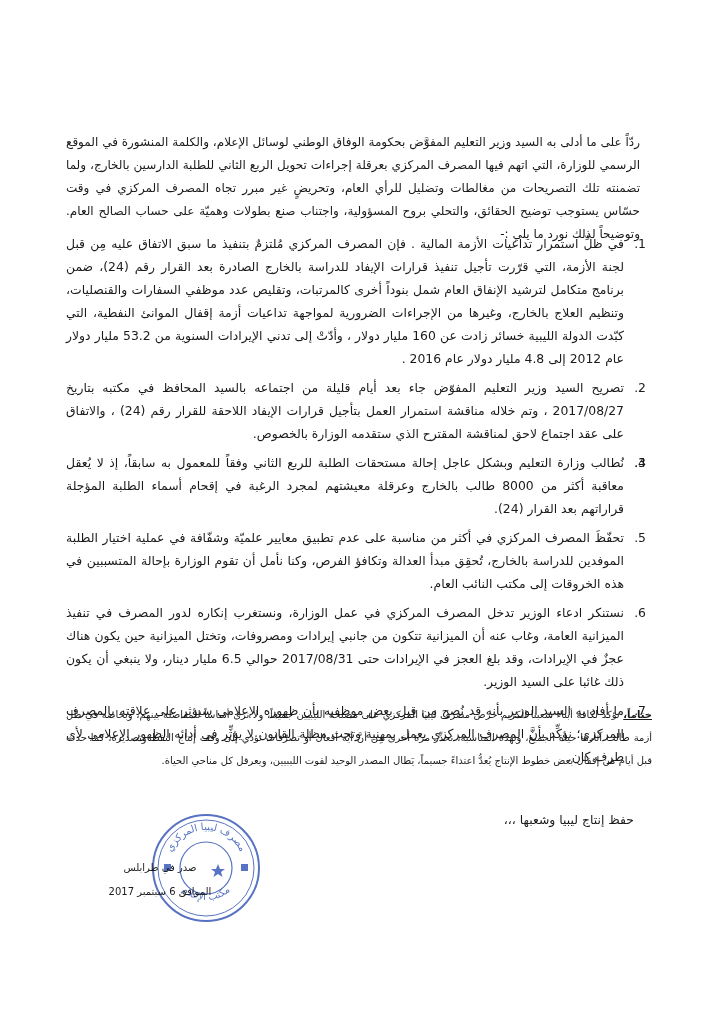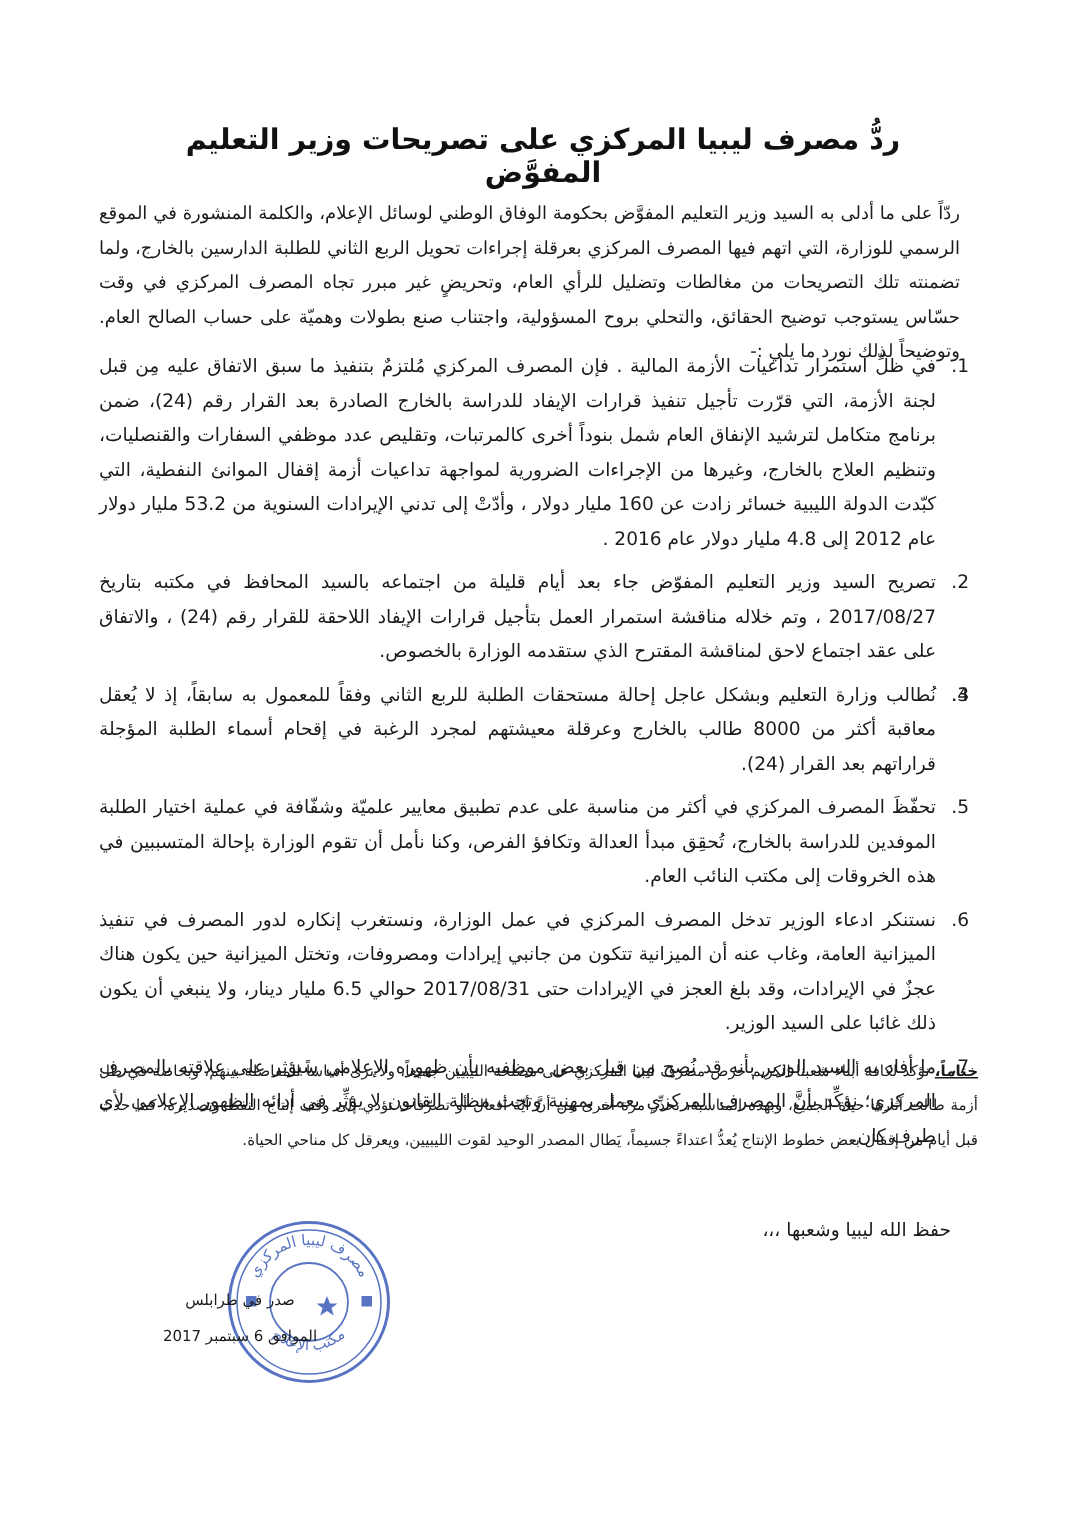--- a/index.html
+++ b/index.html
@@ -22,39 +22,38 @@
     .closing { position: absolute; top: 703px; left: 66px; right: 72px; font-size: 10px; line-height: 23px; text-align: justify; }
     .closing b { font-weight: bold; text-decoration: underline; }
     .godsave { position: absolute; top: 812px; right: 90px; font-size: 12.4px; }
     .signature { position: absolute; top: 856px; left: 95px; width: 130px; text-align: center; font-size: 10px; line-height: 24px; z-index: 2; }
     .stamp { position: absolute; top: 812px; left: 150px; width: 112px; height: 112px; z-index: 1; opacity: 0.85; }
   </style>
 </head>
 <body>
 
 <div class="page">
-  <div class="title">ردُّ مصرف ليبيا المركزي على تصريحات وزير التعليم المفوَّض</div>
 
   <p class="intro" style="margin:0">ردّاً على ما أدلى به السيد وزير التعليم المفوَّض بحكومة الوفاق الوطني لوسائل الإعلام، والكلمة المنشورة في الموقع الرسمي للوزارة، التي اتهم فيها المصرف المركزي بعرقلة إجراءات تحويل الربع الثاني للطلبة الدارسين بالخارج، ولما تضمنته تلك التصريحات من مغالطات وتضليل للرأي العام، وتحريضٍ غير مبرر تجاه المصرف المركزي في وقت حسّاس يستوجب توضيح الحقائق، والتحلي بروح المسؤولية، واجتناب صنع بطولات وهميّة على حساب الصالح العام. وتوضيحاً لذلك نورد ما يلي :-</p>
 
   <ol class="items">
     <li class="item"><span class="num">1.</span><span>في ظلِّ استمرار تداعيات الأزمة المالية . فإن المصرف المركزي مُلتزمٌ بتنفيذ ما سبق الاتفاق عليه مِن قبل لجنة الأزمة، التي قرّرت تأجيل تنفيذ قرارات الإيفاد للدراسة بالخارج الصادرة بعد القرار رقم (24)، ضمن برنامج متكامل لترشيد الإنفاق العام شمل بنوداً أخرى كالمرتبات، وتقليص عدد موظفي السفارات والقنصليات، وتنظيم العلاج بالخارج، وغيرها من الإجراءات الضرورية لمواجهة تداعيات أزمة إقفال الموانئ النفطية، التي كبّدت الدولة الليبية خسائر زادت عن 160 مليار دولار ، وأدّتْ إلى تدني الإيرادات السنوية من 53.2 مليار دولار عام 2012 إلى 4.8 مليار دولار عام 2016 .</span></li>
     <li class="item"><span class="num">2.</span><span>تصريح السيد وزير التعليم المفوّض جاء بعد أيام قليلة من اجتماعه بالسيد المحافظ في مكتبه بتاريخ 2017/08/27 ، وتم خلاله مناقشة استمرار العمل بتأجيل قرارات الإيفاد اللاحقة للقرار رقم (24) ، والاتفاق على عقد اجتماع لاحق لمناقشة المقترح الذي ستقدمه الوزارة بالخصوص.</span></li>
     <li class="item"><span class="num">3.</span></li>
     <li class="item"><span class="num">4.</span><span>نُطالب وزارة التعليم وبشكل عاجل إحالة مستحقات الطلبة للربع الثاني وفقاً للمعمول به سابقاً، إذ لا يُعقل معاقبة أكثر من 8000 طالب بالخارج وعرقلة معيشتهم لمجرد الرغبة في إقحام أسماء الطلبة المؤجلة قراراتهم بعد القرار (24).</span></li>
     <li class="item"><span class="num">5.</span><span>تحفّظَ المصرف المركزي في أكثر من مناسبة على عدم تطبيق معايير علميّة وشفّافة في عملية اختيار الطلبة الموفدين للدراسة بالخارج، تُحقِق مبدأ العدالة وتكافؤ الفرص، وكنا نأمل أن تقوم الوزارة بإحالة المتسببين في هذه الخروقات إلى مكتب النائب العام.</span></li>
     <li class="item"><span class="num">6.</span><span>نستنكر ادعاء الوزير تدخل المصرف المركزي في عمل الوزارة، ونستغرب إنكاره لدور المصرف في تنفيذ الميزانية العامة، وغاب عنه أن الميزانية تتكون من جانبي إيرادات ومصروفات، وتختل الميزانية حين يكون هناك عجزٌ في الإيرادات، وقد بلغ العجز في الإيرادات حتى 2017/08/31 حوالي 6.5 مليار دينار، ولا ينبغي أن يكون ذلك غائبا على السيد الوزير.</span></li>
     <li class="item"><span class="num">7.</span><span>ما أفاد به السيد الوزير بأنه قد نُصح مِن قِبل بعض موظفيه بأن ظهوره الإعلامي سيؤثر على علاقته بالمصرف المركزي؛ نؤكِّد بأنَّ المصرف المركزي يعمل بمهنية وتحت مظلة القانون لا يؤثِّر في أدائه الظهور الإعلامي لأي طرف كان.</span></li>
   </ol>
 
   <p class="closing" style="margin:0">
     <b>ختاماً،</b><span> نؤكد لكافة أبناء شعبنا الكريم حرص مصرف ليبيا المركزي على مصلحة الليبيين جميعاً، ولا نرى أساساً للمفاضلة بينهم، وبخاصة في ظل أزمة طالت آثارها حياة الجميع، وبهذه المناسبة، نحذِّر مرة أخرى مِن أنَّ أيّة أفعال أو تصرّفات تؤدي إلى وقف إنتاج النفط وتصديره، كما حدث قبل أيام من إقفال بعض خطوط الإنتاج يُعدُّ اعتداءً جسيماً، يَطال المصدر الوحيد لقوت الليبيين، ويعرقل كل مناحي الحياة.</span>
   </p>
 
-  <div class="godsave">حفظ الله ليبيا وشعبها ،،،</div>
+  <div class="godsave">حفظ إنتاج ليبيا وشعبها ،،،</div>
 
   <svg class="stamp" viewBox="0 0 112 112">
     <circle cx="56" cy="56" r="53" fill="none" stroke="#3a5bb8" stroke-width="2"></circle>
     <circle cx="56" cy="56" r="48" fill="none" stroke="#3a5bb8" stroke-width="1"></circle>
     <circle cx="56" cy="56" r="26" fill="none" stroke="#3a5bb8" stroke-width="1.2"></circle>
     <path d="M60 40 A16 16 0 1 0 60 72 A12 12 0 1 1 60 40 Z" fill="#3a5bb8"></path>
     <polygon points="68,52 70,57 75,57 71,60 72.5,65 68,62 63.5,65 65,60 61,57 66,57" fill="#3a5bb8"></polygon>
     <rect x="14" y="52" width="7" height="7" fill="#3a5bb8"></rect>
     <rect x="91" y="52" width="7" height="7" fill="#3a5bb8"></rect>
     <path id="stampTopArc" d="M18 56 A38 38 0 0 1 94 56" fill="none"></path>

